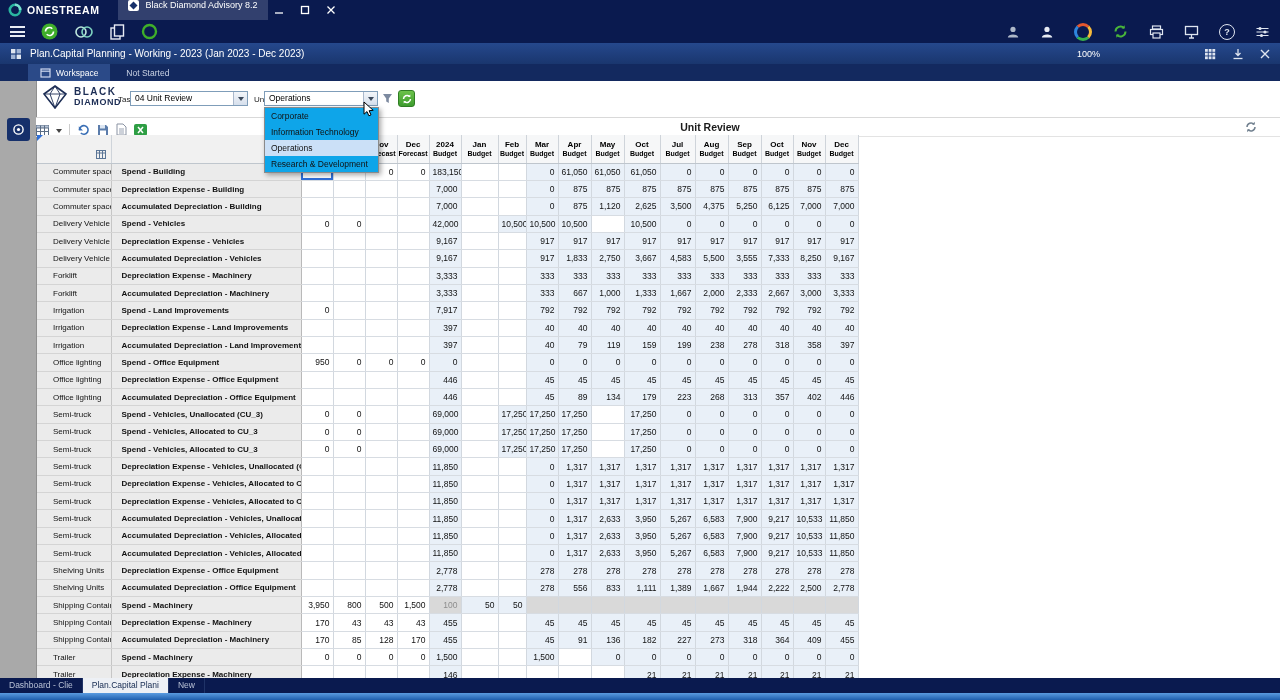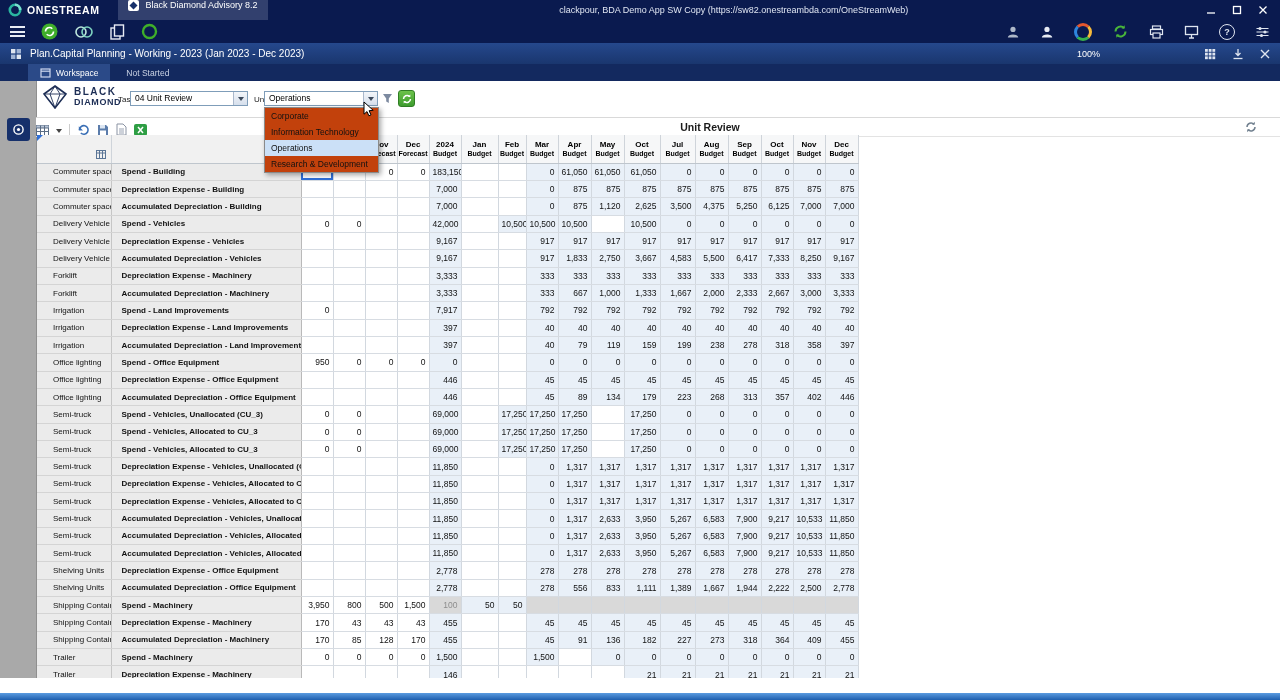--- a/index.html
+++ b/index.html
@@ -96,21 +96,21 @@
   td.acct{background:#ebebeb;border-right-color:#b9b9b9;border-bottom-color:#d4d4d4;
     padding-left:10px;font-size:8px;font-weight:bold;}
   td.v{text-align:right;}
   td.fore{background:#fff;}
   td.lv{background:#e9f0f8;}
   td.emp{background:#fff;}
   td.gray{background:#d9d9d9;color:#8d8d8d;}
   td.sel{outline:2px solid #2f6fd8;outline-offset:-2px;background:#fff;}
 
   
-  .dd-list{position:absolute;left:264px;top:26px;width:113px;background:#c2410c;
+  .dd-list{position:absolute;left:264px;top:26px;width:113px;background:#0ea5e9;
     border:1px solid #8a8a8a;box-shadow:2px 2px 5px rgba(0,0,0,.35);z-index:50;}
   .dd-item{height:16px;line-height:16px;font-size:8.5px;padding-left:6px;color:#111;
     white-space:nowrap;overflow:hidden;}
   .dd-item.active{background:#cbe0f7;}
   .cursor{position:absolute;left:363px;top:20px;z-index:60;}
 
   
   .bottombar{position:absolute;left:0;right:0;bottom:7px;height:15px;background:#0a1a4f;
     display:flex;align-items:stretch;}
   .btab{padding:0 9px;font-size:8.5px;line-height:15px;color:#b9c2d6;
@@ -132,21 +132,20 @@
       </svg>
       <span class="brand-txt">ONESTREAM</span>
     </div>
     <div class="tb-tab">
       <svg width="11" height="11" viewBox="0 0 11 11">
         <rect width="11" height="11" rx="2" fill="#fff"></rect>
         <path d="M5.5 1.5 9.5 5.5 5.5 9.5 1.5 5.5Z" fill="#16306b"></path>
       </svg>
       <span>Black Diamond Advisory 8.2</span>
     </div>
-    <div class="session">clackpour, BDA Demo App SW Copy (https://sw82.onestreambda.com/OneStreamWeb)</div>
     <div class="winctl">
       <span class="wc">
         <svg width="10" height="10">
             <path d="M1 8h8" stroke="#fff" stroke-width="1.3"></path>
           </svg>
         </span>
       <span class="wc">
         <svg width="10" height="10">
             <rect x="1.5" y="1.5" width="7" height="7" fill="none" stroke="#fff" stroke-width="1.3"></rect>
           </svg>
@@ -561,21 +560,21 @@
               <td class="v fore"></td>
               <td class="v lv">9,167</td>
               <td class="v emp"></td>
               <td class="v emp"></td>
               <td class="v lv">917</td>
               <td class="v lv">1,833</td>
               <td class="v lv">2,750</td>
               <td class="v lv">3,667</td>
               <td class="v lv">4,583</td>
               <td class="v lv">5,500</td>
-              <td class="v lv">6,417</td>
+              <td class="v lv">3,555</td>
               <td class="v lv">7,333</td>
               <td class="v lv">8,250</td>
               <td class="v lv">9,167</td>
             </tr>
             <tr>
               <td class="asset">Forklift</td>
               <td class="acct">Depreciation Expense - Machinery</td>
               <td class="v fore"></td>
               <td class="v fore"></td>
               <td class="v fore"></td>
@@ -1086,14 +1085,19 @@
         <div class="dd-item">Information Technology</div>
         <div class="dd-item active">Operations</div>
         <div class="dd-item">Research &amp; Development</div>
       </div>
 
     <svg class="cursor" width="12" height="17" viewBox="0 0 12 17">
       <path d="M1 1v12.2l3-2.6 1.9 4.2 2.1-.9-1.9-4.2 4.1-.4z" fill="#fff" stroke="#000" stroke-width="1"></path>
     </svg>
   </div>
 
+  <footer class="bottombar" id="btabs">
+      <span class="btab">Dashboard - Clie</span>
+      <span class="btab active">Plan.Capital Plani</span>
+      <span class="btab">New</span>
+    </footer>
   <div class="bottom-strip"></div>
 </div>
 
 </body></html>

